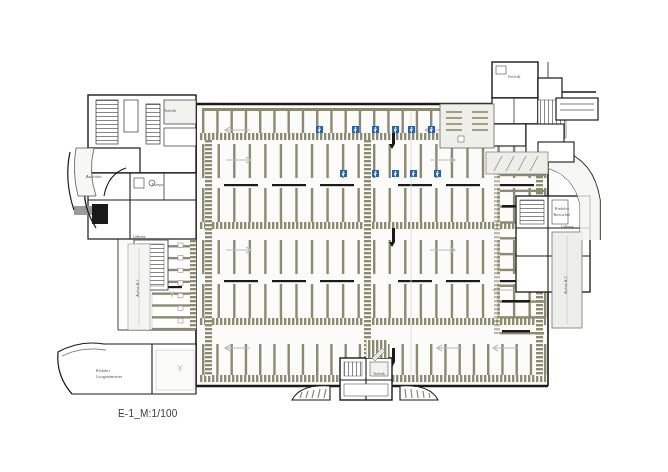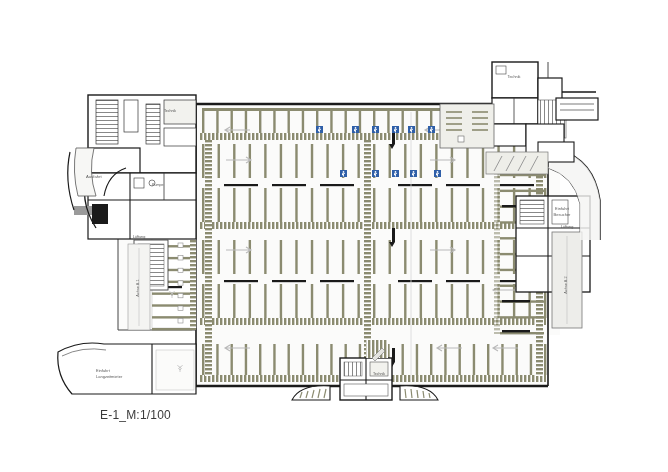--- a/index.html
+++ b/index.html
@@ -23,23 +23,23 @@
   svg { display: block; }
   .cap {
     position: absolute;
     font-family: "Liberation Sans", sans-serif;
     font-size: 7.5px;
     color: #4a4a4a;
     letter-spacing: 0.2px;
     white-space: nowrap;
   }
   #caption {
-    left: 100px;
+    left: 118px;
     top: 408px;
-    font-size: 12px;
+    font-size: 10px;
     color: #3a3a3a;
   }
 </style>
 </head>
 <body>
 
 <div id="plan-root">
 <svg width="668" height="472" viewBox="0 0 668 472">
   <defs>
     <pattern id="hatchH" width="4" height="6" patternUnits="userSpaceOnUse">

